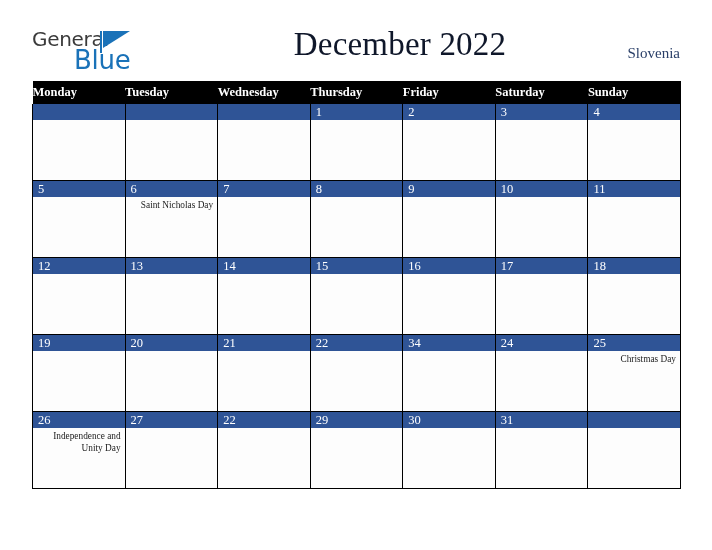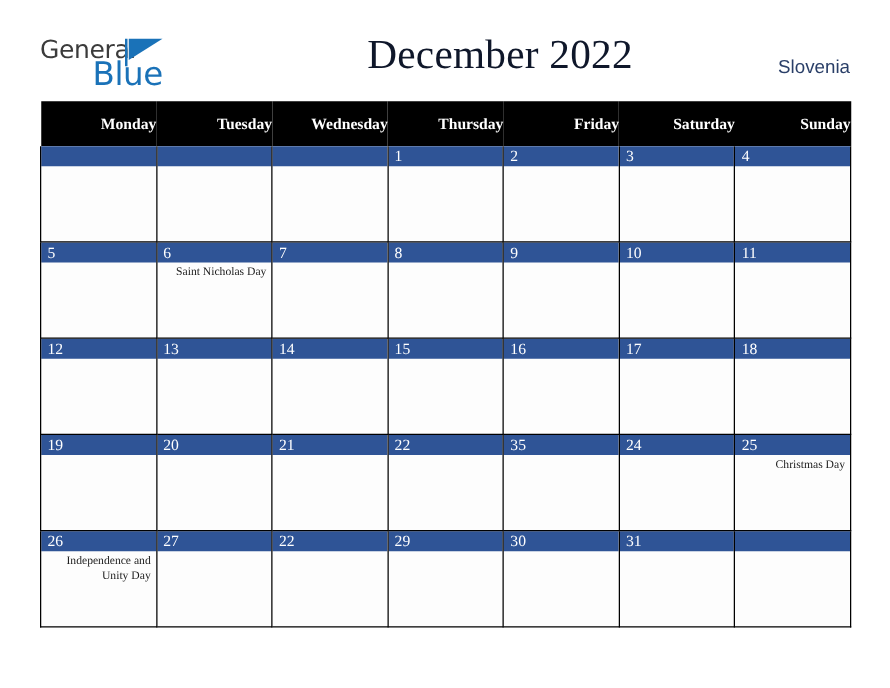--- a/index.html
+++ b/index.html
@@ -80,44 +80,44 @@
     font-size: 33px;
     color: #0f172a;
     letter-spacing: 0.2px;
     margin-left: 44px;
   }
 
   .country {
     position: absolute;
     right: 32px;
     top: 45px;
-    font-family: Liberation Sans, sans-serif;
+    font-family: Liberation Serif, serif;
     font-size: 15px;
     color: #2a3f68;
   }
 
   
   .calendar {
     position: absolute;
     left: 32px;
     top: 81px;
     width: 649px;
     border-collapse: collapse;
     table-layout: fixed;
   }
 
   .calendar th {
     background: #000000;
     color: #ffffff;
     font-family: "Liberation Serif", serif;
     font-size: 12.5px;
     font-weight: bold;
-    height: 36px;
+    height: 23px;
     padding: 0;
-    text-align: right;
+    text-align: left;
     border: none;
   }
 
   .calendar td {
     width: 92.7px;
     height: 76px;
     padding: 0;
     vertical-align: top;
     background: #fdfdfd;
     border-left: 1.4px solid #000000;
@@ -281,21 +281,21 @@
         </td>
         <td>
           <div class="daybar">21</div>
           <div class="events"></div>
         </td>
         <td>
           <div class="daybar">22</div>
           <div class="events"></div>
         </td>
         <td>
-          <div class="daybar">35</div>
+          <div class="daybar">34</div>
           <div class="events"></div>
         </td>
         <td>
           <div class="daybar">24</div>
           <div class="events"></div>
         </td>
         <td>
           <div class="daybar">25</div>
           <div class="events">
             <div>Christmas Day</div>

